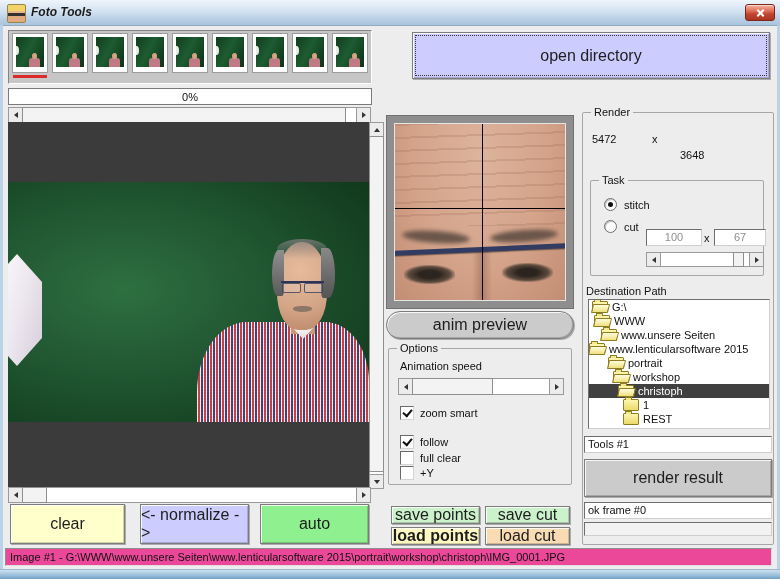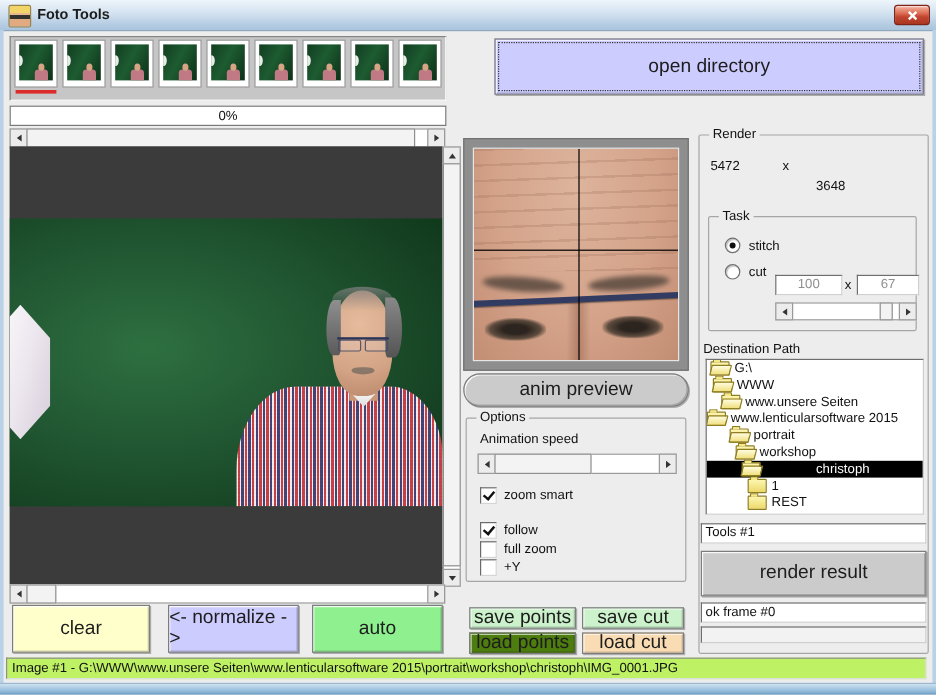--- a/index.html
+++ b/index.html
@@ -1,21 +1,21 @@
 <!DOCTYPE html>
 <html><head>
 <meta charset="utf-8">
 <style>
   html,body{margin:0;padding:0;width:780px;height:579px;overflow:hidden;}
   body{font-family:"Liberation Sans",sans-serif;background:#b9d2e8;}
   #win{position:relative;width:780px;height:579px;background:#ededed;}
   
   .titlebar{position:absolute;left:0;top:0;width:780px;height:25px;
     background:linear-gradient(#eef5fb,#d3e2f0 45%,#b6cde3 80%,#aac4dc);
-    border-bottom:1px solid #8fa9c0;}
+    border-bottom:1px solid #8fa9c0;font-style:italic;}
   .app-icon{position:absolute;left:7px;top:4px;width:17px;height:17px;border-radius:2px;
     border:1px solid #97854d;
     background:linear-gradient(#f2d468 0 34%,#e9b78c 34% 46%,#34322e 46% 62%,#e2aa80 62% 100%);}
   .title-text{position:absolute;left:31px;top:0;height:25px;line-height:25px;
     font-size:12px;font-weight:bold;color:#1c1c1c;}
   .close-btn{position:absolute;right:5px;top:4px;width:28px;height:15px;border-radius:3px;
     border:1px solid #7e2418;background:linear-gradient(#f4b5a4,#dd6f55 40%,#c24531 60%,#a93620);
     box-shadow:inset 0 1px 0 rgba(255,255,255,.5);}
   .close-x{position:absolute;left:50%;top:50%;width:9px;height:9px;transform:translate(-50%,-50%);}
   .close-x::before,.close-x::after{content:"";position:absolute;left:4px;top:0;width:2px;height:9px;background:#fff;}
@@ -122,42 +122,42 @@
     background:radial-gradient(ellipse at 50% 50%,#2c241e 0 28%,#5d4b3e 58%,rgba(0,0,0,0) 75%);}
   .zeye.left{left:5%;top:80%;} .zeye.right{right:7%;top:79%;}
   .noseshadow{position:absolute;left:45%;top:72%;width:12%;height:28%;
     background:linear-gradient(90deg,rgba(0,0,0,0),rgba(120,70,50,.35),rgba(0,0,0,0));}
   .cross-v{position:absolute;top:0;bottom:0;left:51%;width:1px;background:#000;}
   .cross-h{position:absolute;left:0;right:0;top:48%;height:1px;background:#000;}
   
   .tree{position:absolute;left:588px;top:299px;width:180px;height:128px;background:#fff;
     border:1px solid;border-color:#6e6e6e #cfcfcf #cfcfcf #6e6e6e;overflow:hidden;}
   .trow{display:flex;align-items:center;height:14px;font-size:11px;color:#111;white-space:nowrap;}
-  .trow.selected{background:#000000;color:#fff;gap:42px;}
+  .trow.selected{background:#404040;color:#fff;}
   .fold{width:14px;height:10px;background:linear-gradient(#fdf6b0,#ecd96a);border:1px solid #8f7d22;
     border-radius:1px;position:relative;margin-right:4px;flex:none;}
   .fold::before{content:"";position:absolute;top:-3px;left:1px;width:5px;height:2px;background:#f4e88e;
     border:1px solid #8f7d22;border-bottom:none;border-radius:1px 1px 0 0;}
   .fold.open::after{content:"";position:absolute;left:-1px;top:2px;right:-2px;bottom:-1px;
     background:linear-gradient(#fffce0,#f0e07e);border:1px solid #8f7d22;transform:skewX(-14deg);border-radius:1px;}
   .r0{padding-left:3px;}.r1{padding-left:5px;}.r2{padding-left:12px;}.r3{}
   .r4{padding-left:19px;}.r5{padding-left:24px;}.r6{padding-left:29px;}.r7{padding-left:34px;}
   
   #sbTop{left:8px;top:107px;width:361px;height:14px;}
   #sbTop .sb-thumb{left:13px;width:322px;}
   #sbBottom{left:8px;top:487px;width:361px;height:14px;}
   #sbBottom .sb-thumb{left:13px;width:23px;}
   #sbRight{left:369px;top:122px;width:13px;height:365px;}
   #sbRight .sb-thumb{top:13px;height:334px;}
   #sbAnim{left:398px;top:378px;width:164px;height:15px;}
   #sbAnim .sb-thumb{left:13px;width:79px;}
   #sbTask{left:646px;top:252px;width:116px;height:13px;}
   #sbTask .sb-thumb{left:86px;width:9px;}
   
-  .statusbar{position:absolute;left:5px;top:548px;width:767px;height:18px;background:#bef264;
+  .statusbar{position:absolute;left:5px;top:548px;width:767px;height:18px;background:#ec4899;
     border:1px solid;border-color:#8f8f8f #dedede #dedede #8f8f8f;font-size:11px;color:#111;
     line-height:16px;padding-left:4px;white-space:nowrap;overflow:hidden;box-sizing:border-box;}
   .dimtext{position:absolute;font-size:11px;color:#111;}
 </style>
 </head>
 <body>
 
 <div id="win">
 
   <div class="titlebar">
@@ -318,34 +318,34 @@
   <label class="cb" style="left:400px;top:406px;">
     <span class="box checked"></span>
     <span>zoom smart</span>
   </label>
   <label class="cb" style="left:400px;top:435px;">
     <span class="box checked"></span>
     <span>follow</span>
   </label>
   <label class="cb" style="left:400px;top:451px;">
     <span class="box"></span>
-    <span>full zoom</span>
+    <span>full clear</span>
   </label>
   <label class="cb" style="left:400px;top:466px;">
     <span class="box"></span>
     <span>+Y</span>
   </label>
 
   <div class="btn" style="left:391px;top:506px;width:87px;height:16px;background:#ccf2cc;">
       <span>save points</span>
     </div>
   <div class="btn" style="left:485px;top:506px;width:83px;height:16px;background:#ccf2cc;">
       <span>save cut</span>
     </div>
-  <div class="btn" style="left:391px;top:527px;width:87px;height:16px;background:#4d7c0f;">
+  <div class="btn" style="left:391px;top:527px;width:87px;height:16px;background:#fef9c3;font-weight:bold;">
       <span>load points</span>
     </div>
   <div class="btn" style="left:485px;top:527px;width:83px;height:16px;background:#fadcb4;">
       <span>load cut</span>
     </div>
 
   <div class="btn" style="left:412px;top:32px;width:356px;height:45px;background:#ccccff;outline:1px dotted #333;outline-offset:-4px;">
       <span>open directory</span>
     </div>
 

